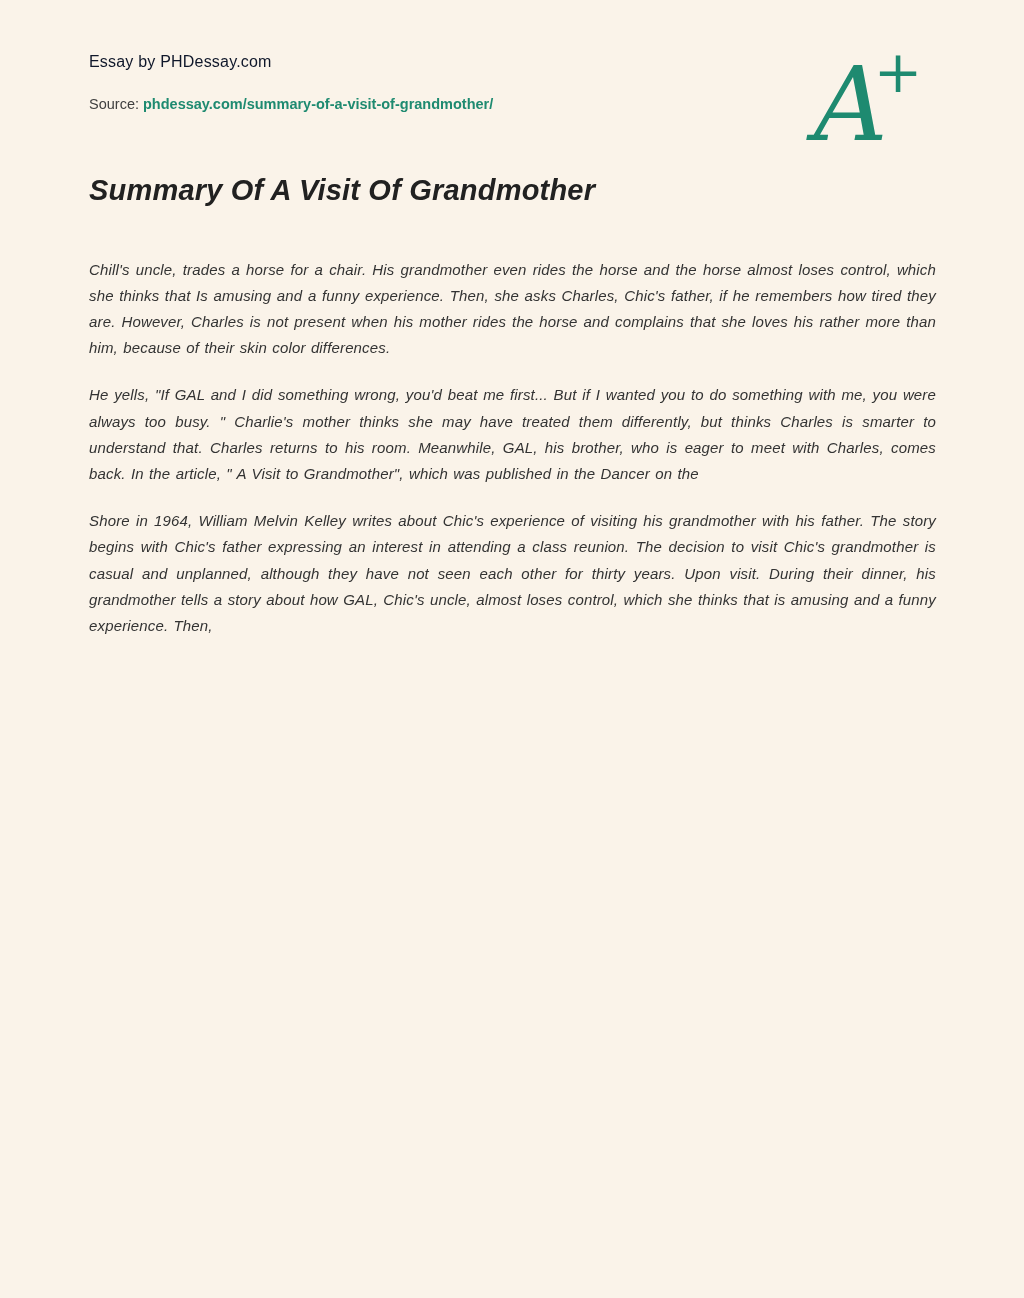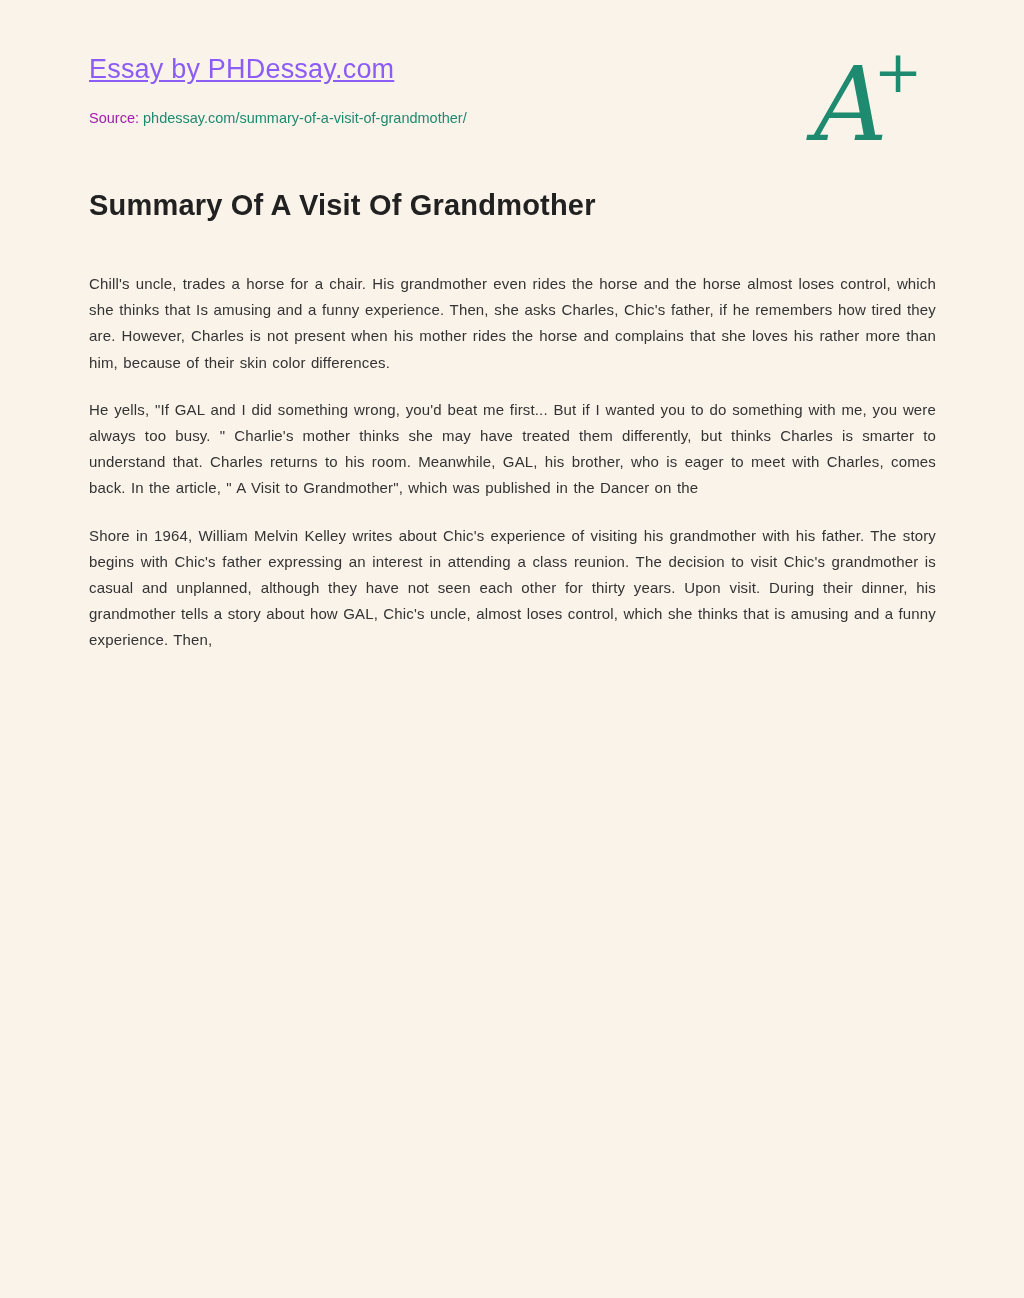--- a/index.html
+++ b/index.html
@@ -18,42 +18,42 @@
     padding: 50px 88px 60px 89px;
   }
 
   
   .header {
     position: relative;
     padding-top: 2px;
   }
 
   .byline {
-    font-size: 27px;
+    font-size: 16px;
     font-weight: 500;
-    color: #8b5cf6;
+    color: #0f172a;
     letter-spacing: 0.2px;
     line-height: 1.3;
-    text-decoration: underline;
   }
 
   .source-line {
     margin-top: 22px;
     font-size: 14.5px;
     line-height: 1.35;
   }
 
   .source-label {
-    color: #a21caf;
+    color: #404040;
   }
 
   .source-link {
     color: #1e8a70;
     text-decoration: none;
     cursor: pointer;
+    font-weight: bold;
   }
 
   .logo {
     position: absolute;
     top: 4px;
     right: 12px;
     width: 110px;
     height: 110px;
     font-family: "DejaVu Serif", "Liberation Serif", serif;
     color: #1e8a70;
@@ -72,20 +72,21 @@
     font-size: 58px;
     font-weight: 400;
     position: relative;
     top: -48px;
     left: -14px;
   }
 
   
   .article {
     margin-top: 58px;
+    font-style: italic;
   }
 
   .article-title {
     font-size: 29px;
     font-weight: 700;
     color: #212121;
     letter-spacing: 0.2px;
     line-height: 1.25;
   }
 

